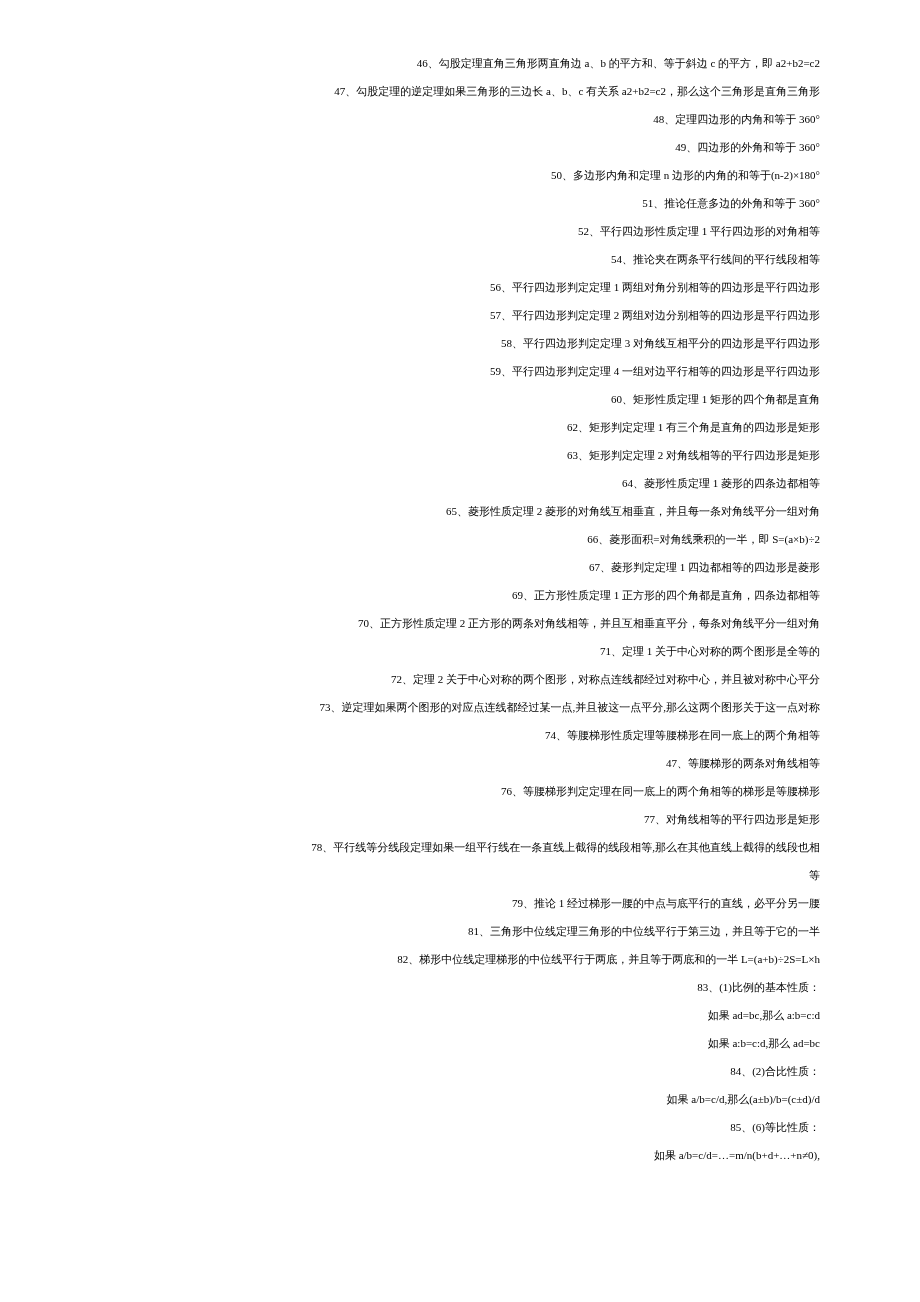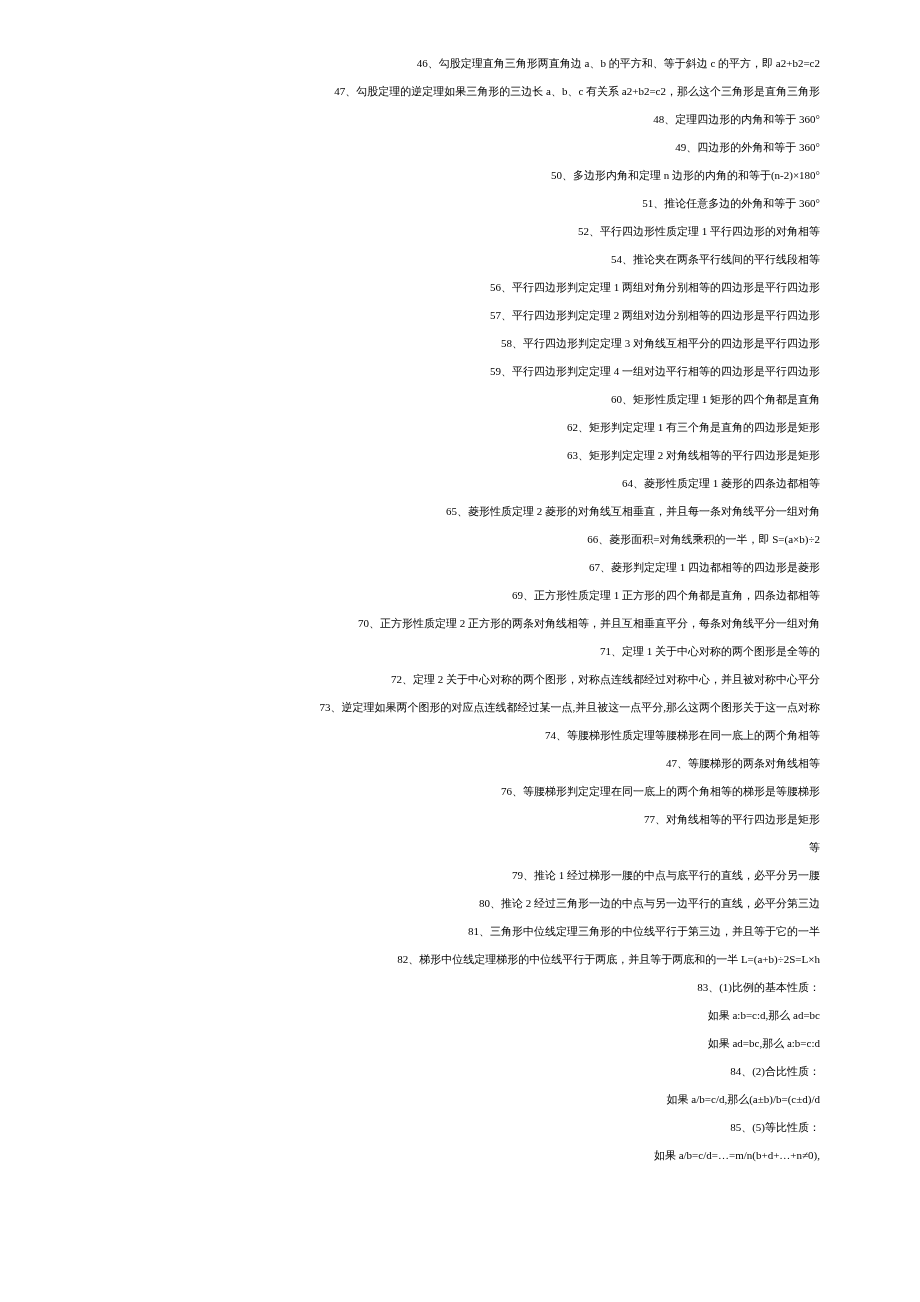--- a/index.html
+++ b/index.html
@@ -60,25 +60,25 @@
     <div class="item"><span class="item-number">67、</span><span class="item-text">菱形判定定理 1 四边都相等的四边形是菱形</span></div>
     <div class="item"><span class="item-number">69、</span><span class="item-text">正方形性质定理 1 正方形的四个角都是直角，四条边都相等</span></div>
     <div class="item"><span class="item-number">70、</span><span class="item-text">正方形性质定理 2 正方形的两条对角线相等，并且互相垂直平分，每条对角线平分一组对角</span></div>
     <div class="item"><span class="item-number">71、</span><span class="item-text">定理 1 关于中心对称的两个图形是全等的</span></div>
     <div class="item"><span class="item-number">72、</span><span class="item-text">定理 2 关于中心对称的两个图形，对称点连线都经过对称中心，并且被对称中心平分</span></div>
     <div class="item"><span class="item-number">73、</span><span class="item-text">逆定理如果两个图形的对应点连线都经过某一点,并且被这一点平分,那么这两个图形关于这一点对称</span></div>
     <div class="item"><span class="item-number">74、</span><span class="item-text">等腰梯形性质定理等腰梯形在同一底上的两个角相等</span></div>
     <div class="item"><span class="item-number">47、</span><span class="item-text">等腰梯形的两条对角线相等</span></div>
     <div class="item"><span class="item-number">76、</span><span class="item-text">等腰梯形判定定理在同一底上的两个角相等的梯形是等腰梯形</span></div>
     <div class="item"><span class="item-number">77、</span><span class="item-text">对角线相等的平行四边形是矩形</span></div>
+    <div class="item"><span class="item-number">78、</span><span class="item-text">平行线等分线段定理如果一组平行线在一条直线上截得的线段相等,那么在其他直线上截得的线段也相</span></div>
     <div class="item indent-sub">等</div>
     <div class="item"><span class="item-number">79、</span><span class="item-text">推论 1 经过梯形一腰的中点与底平行的直线，必平分另一腰</span></div>
-    <div class="item"><span class="item-number">80、</span><span class="item-text">推论 2 经过三角形一边的中点与另一边平行的直线，必平分第三边</span></div>
     <div class="item"><span class="item-number">81、</span><span class="item-text">三角形中位线定理三角形的中位线平行于第三边，并且等于它的一半</span></div>
     <div class="item"><span class="item-number">82、</span><span class="item-text">梯形中位线定理梯形的中位线平行于两底，并且等于两底和的一半 L=(a+b)÷2S=L×h</span></div>
     <div class="item"><span class="item-number">83、</span><span class="item-text">(1)比例的基本性质：</span></div>
+    <div class="item"><span class="item-text">如果 ad=bc,那么 a:b=c:d</span></div>
     <div class="item"><span class="item-text">如果 a:b=c:d,那么 ad=bc</span></div>
-    <div class="item"><span class="item-text">如果 ad=bc,那么 a:b=c:d</span></div>
     <div class="item"><span class="item-number">84、</span><span class="item-text">(2)合比性质：</span></div>
     <div class="item"><span class="item-text">如果 a/b=c/d,那么(a±b)/b=(c±d)/d</span></div>
-    <div class="item"><span class="item-number">85、</span><span class="item-text">(5)等比性质：</span></div>
+    <div class="item"><span class="item-number">85、</span><span class="item-text">(6)等比性质：</span></div>
     <div class="item"><span class="item-text">如果 a/b=c/d=…=m/n(b+d+…+n≠0),</span></div>
   </div>
 
 </body></html>

